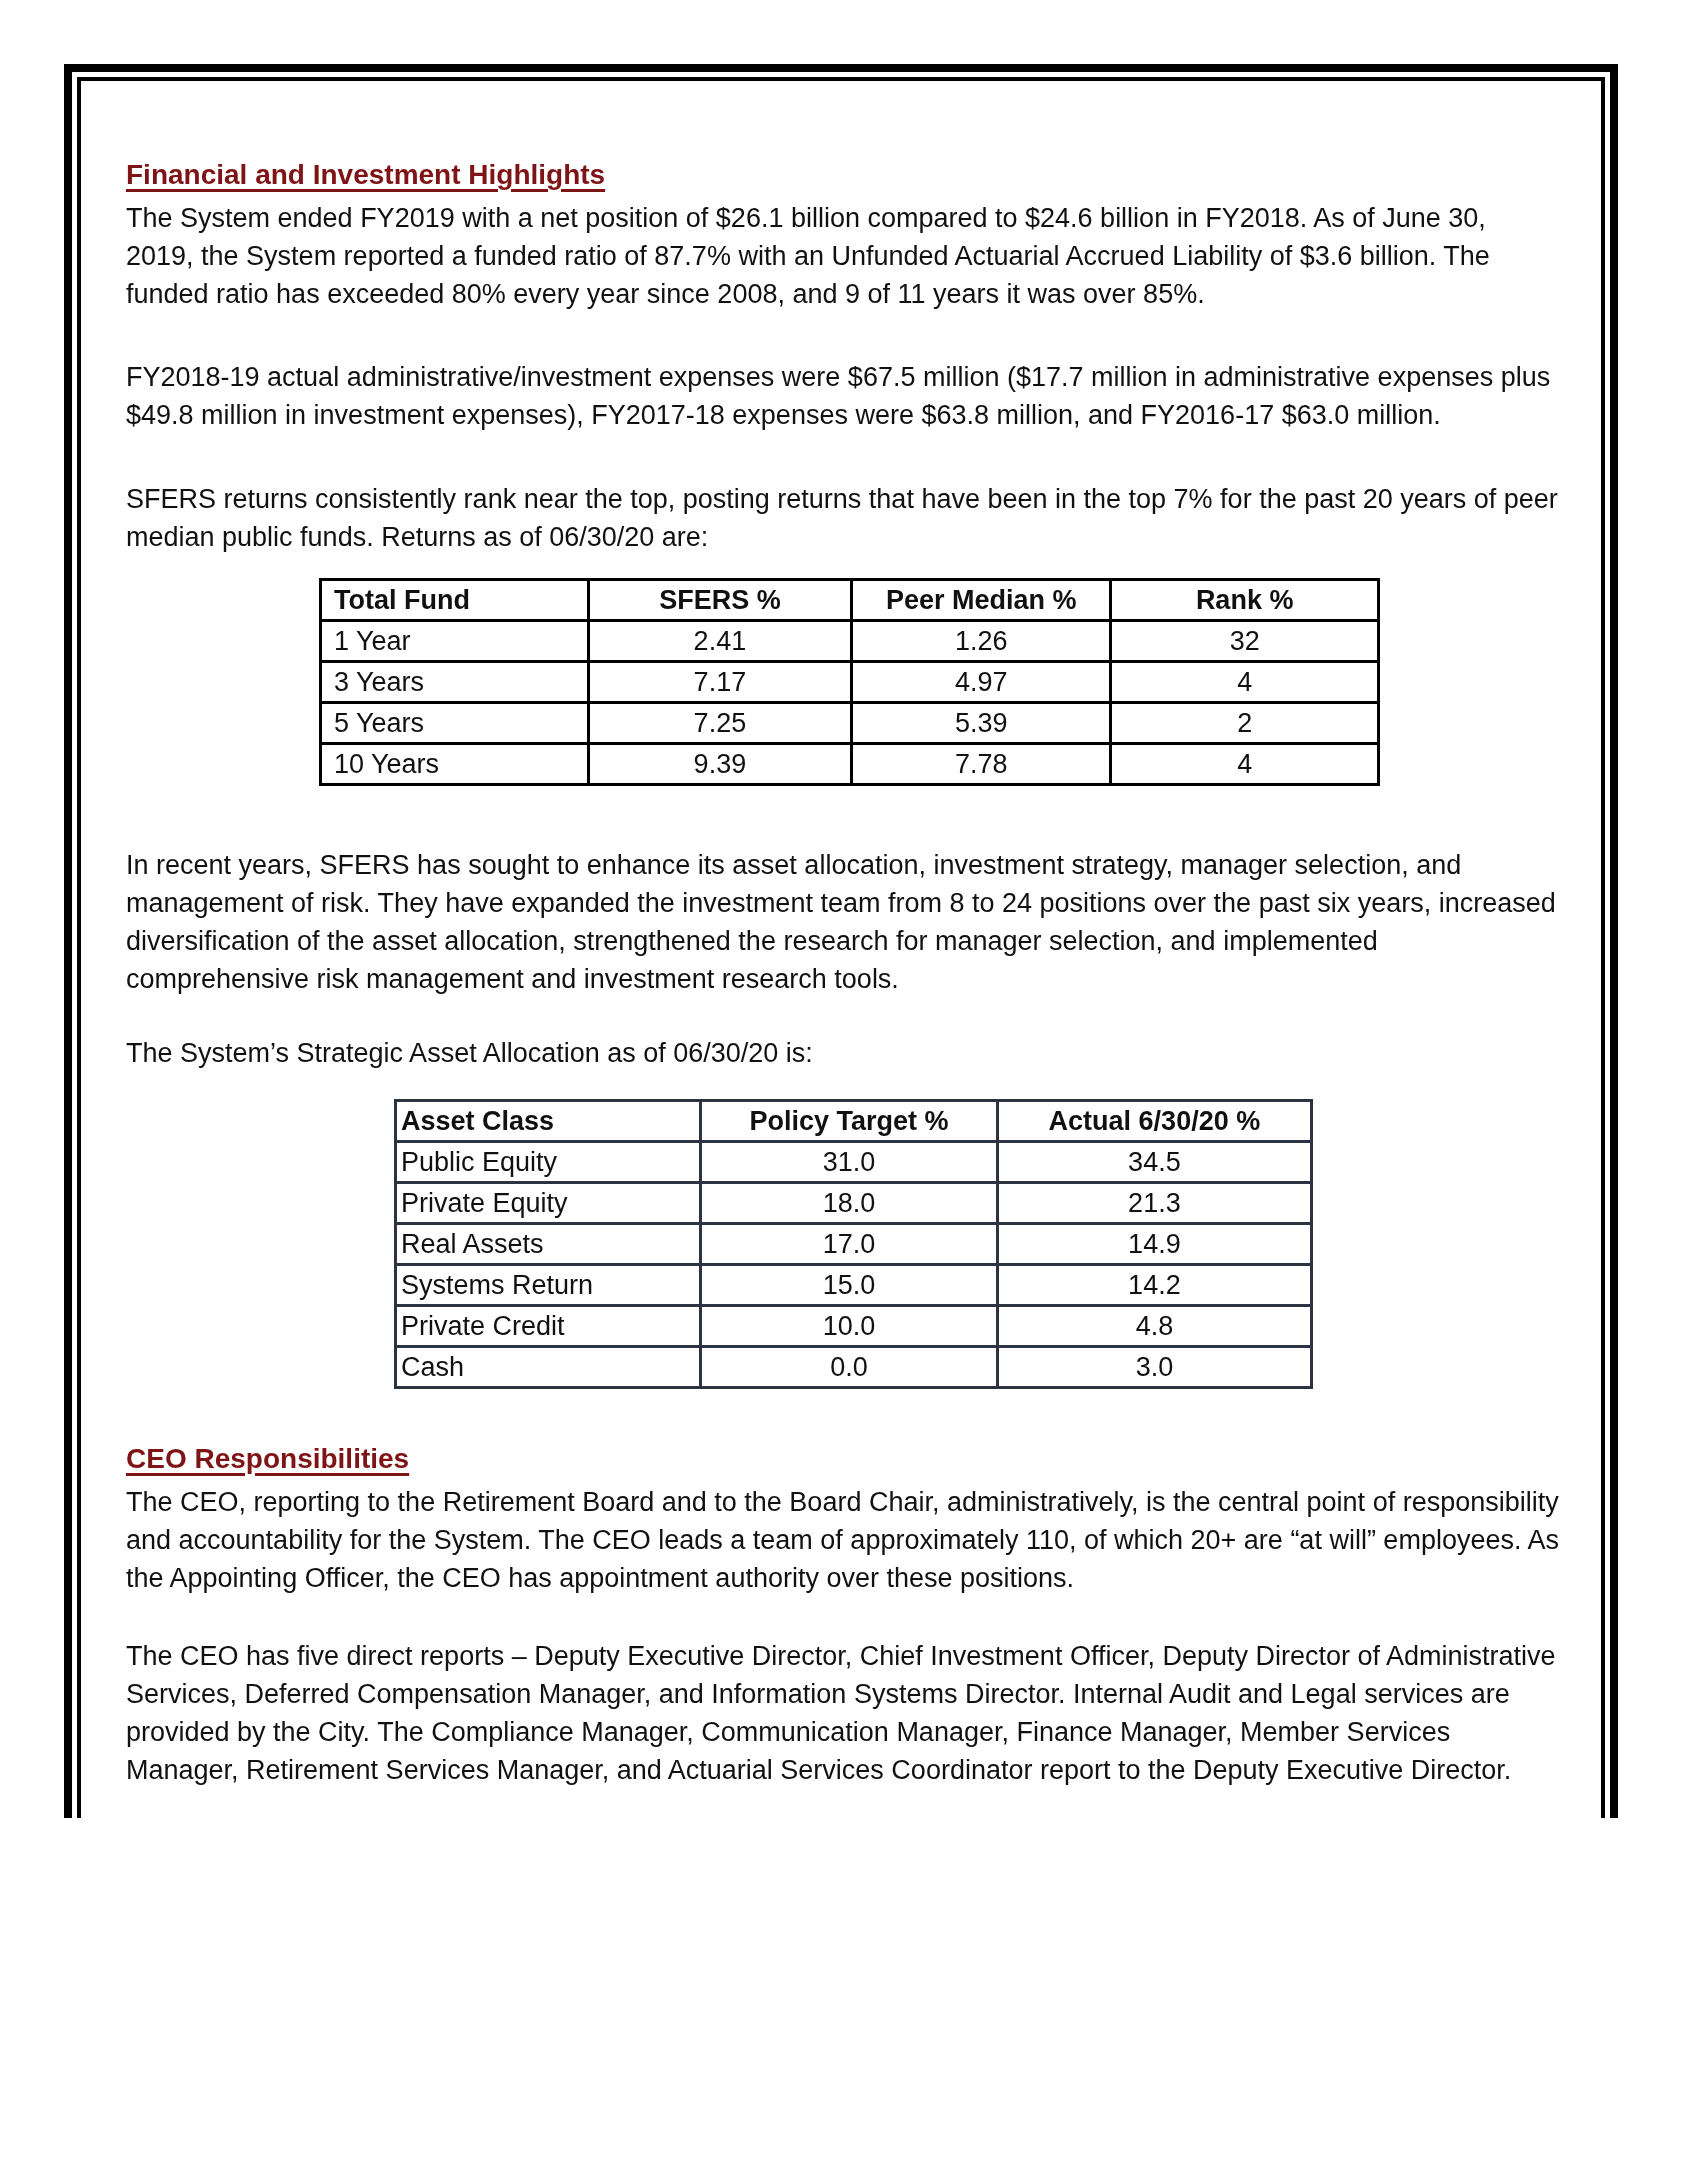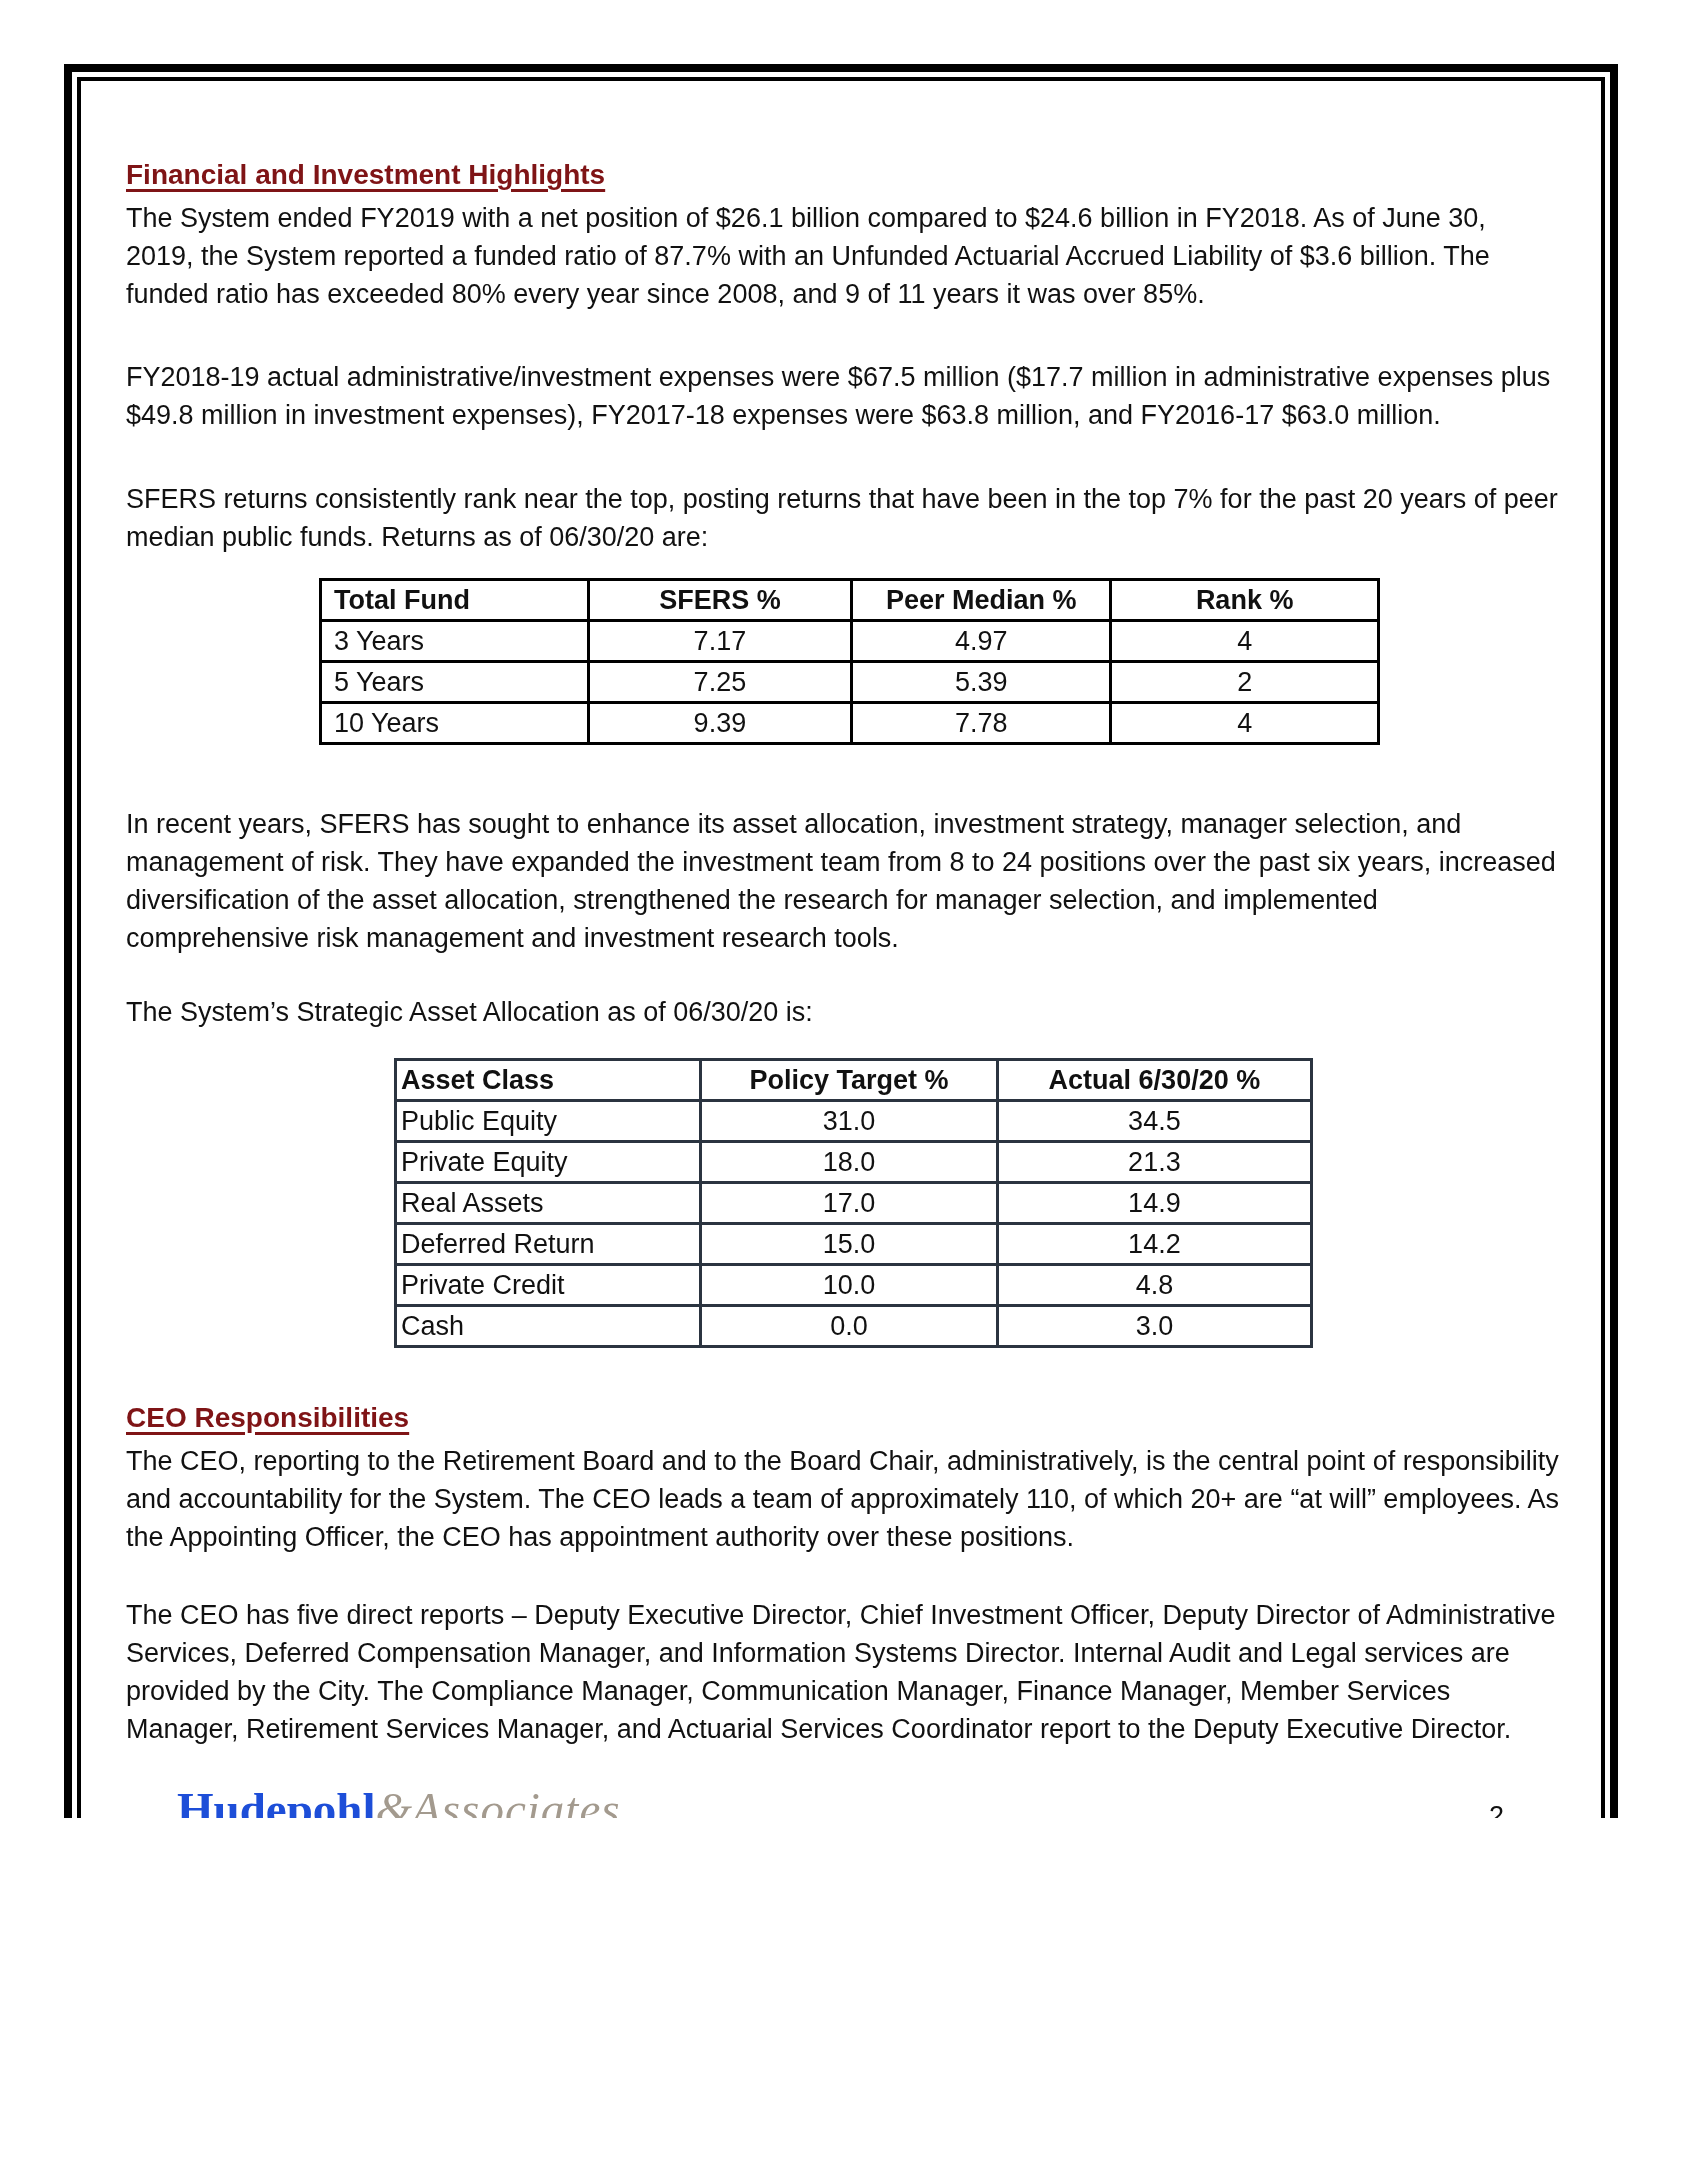--- a/index.html
+++ b/index.html
@@ -74,20 +74,26 @@
       <thead>
         <tr>
           <th class="cell-left">Total Fund</th>
           <th>SFERS %</th>
           <th>Peer Median %</th>
           <th>Rank %</th>
         </tr>
       </thead>
       <tbody>
         <tr>
+          <td class="cell-left">1 Year</td>
+          <td>2.41</td>
+          <td>1.26</td>
+          <td>32</td>
+        </tr>
+        <tr>
           <td class="cell-left">3 Years</td>
           <td>7.17</td>
           <td>4.97</td>
           <td>4</td>
         </tr>
         <tr>
           <td class="cell-left">5 Years</td>
           <td>7.25</td>
           <td>5.39</td>
           <td>2</td>
@@ -127,21 +133,21 @@
           <td class="cell-left">Private Equity</td>
           <td>18.0</td>
           <td>21.3</td>
         </tr>
         <tr>
           <td class="cell-left">Real Assets</td>
           <td>17.0</td>
           <td>14.9</td>
         </tr>
         <tr>
-          <td class="cell-left">Deferred Return</td>
+          <td class="cell-left">Systems Return</td>
           <td>15.0</td>
           <td>14.2</td>
         </tr>
         <tr>
           <td class="cell-left">Private Credit</td>
           <td>10.0</td>
           <td>4.8</td>
         </tr>
         <tr>
           <td class="cell-left">Cash</td>

